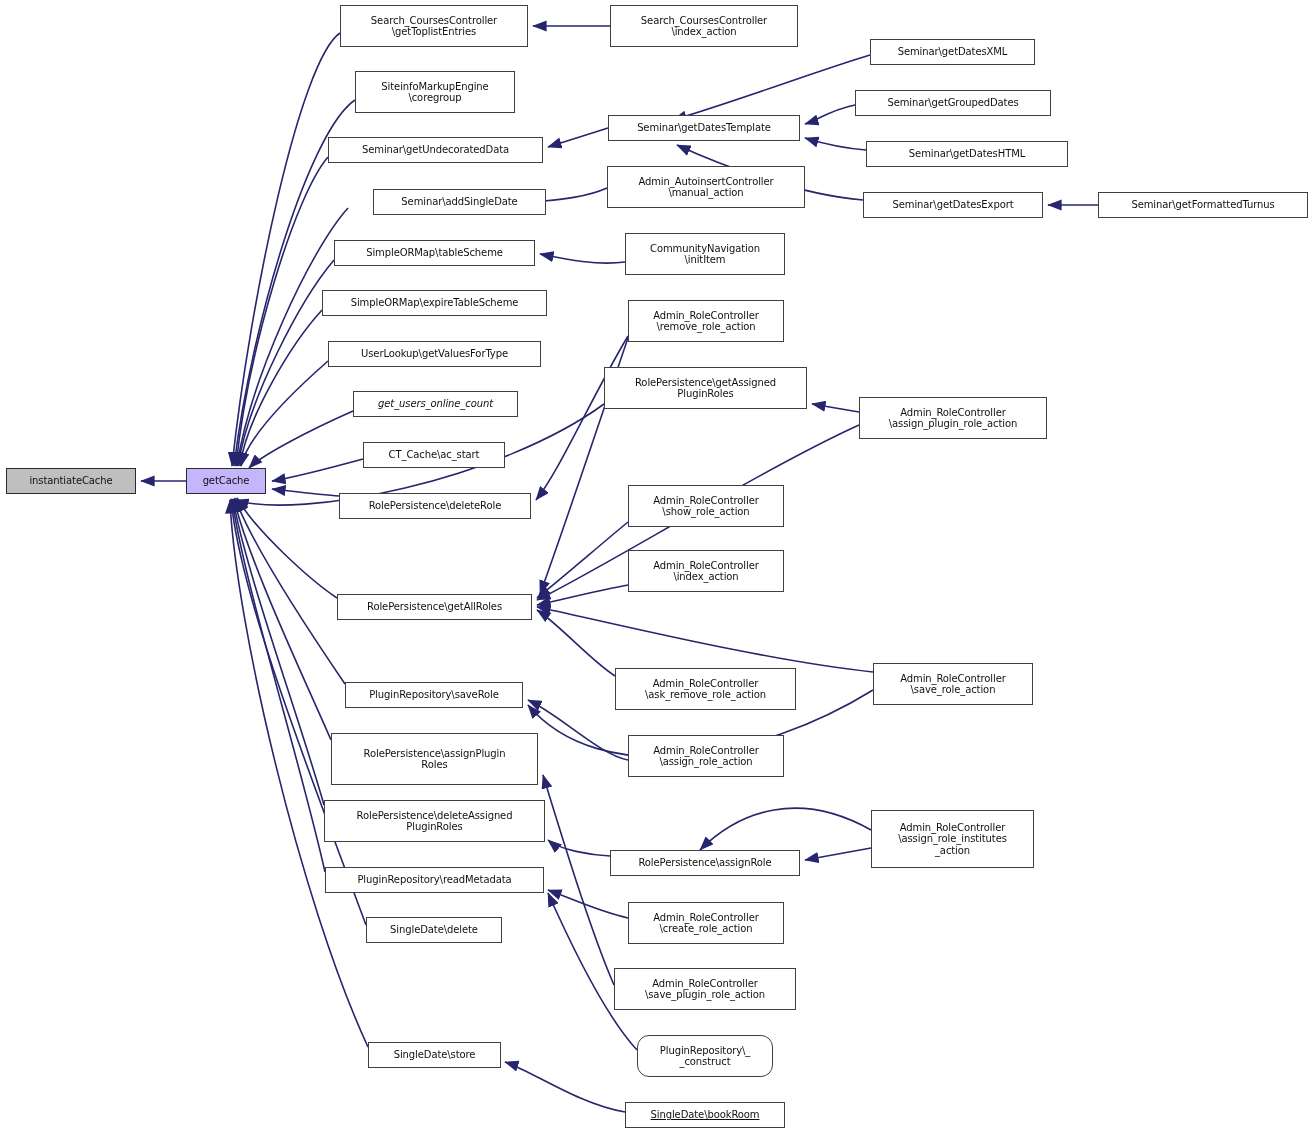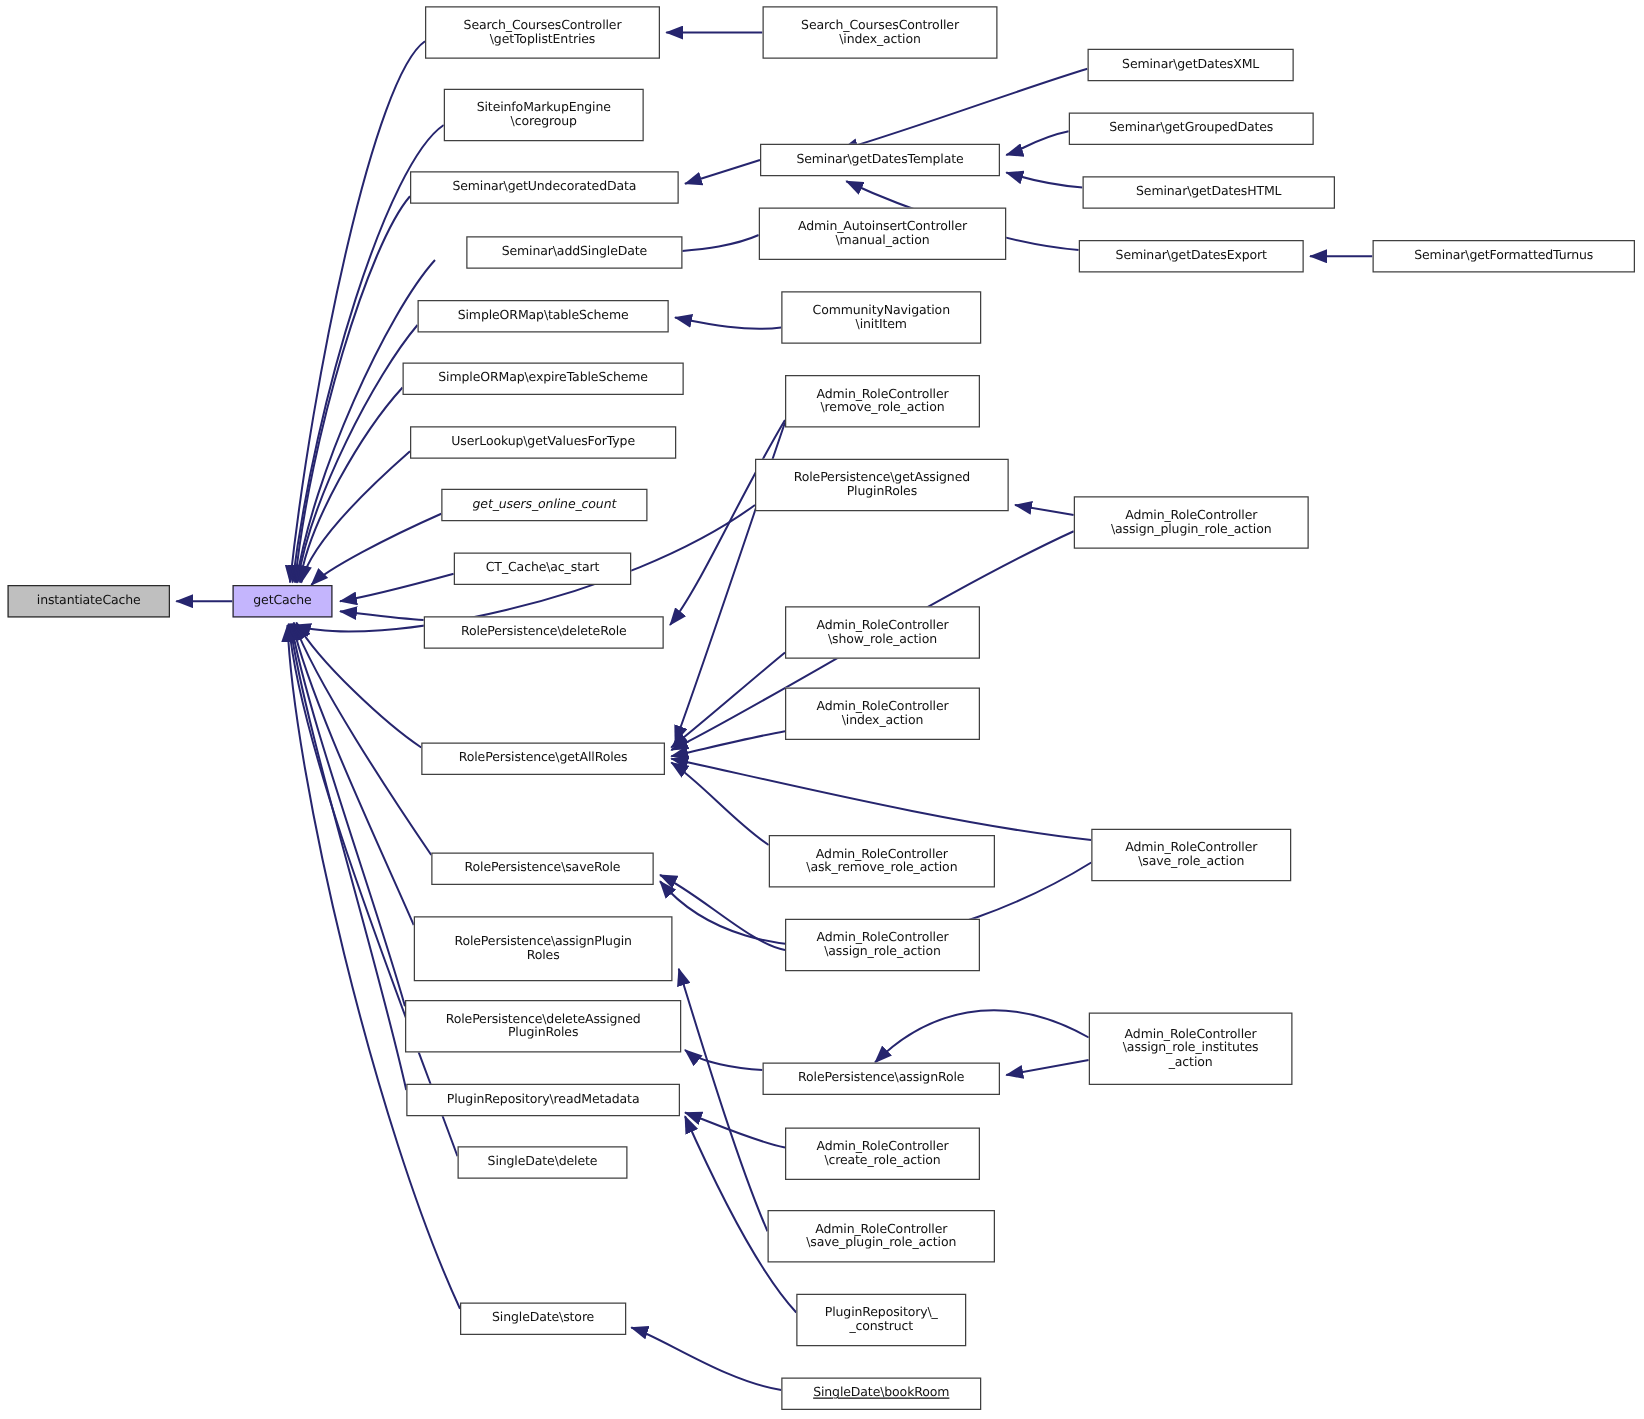--- a/index.html
+++ b/index.html
@@ -116,21 +116,21 @@
 \coregroup</div>
       <div class="node" style="left: 328px; top: 137px; width: 215px; height: 26px;">Seminar\getUndecoratedData</div>
       <div class="node" style="left: 348px; top: 189px; width: 173px; height: 26px; margin-left: 25px;">Seminar\addSingleDate</div>
       <div class="node" style="left: 334px; top: 240px; width: 201px; height: 26px;">SimpleORMap\tableScheme</div>
       <div class="node" style="left: 322px; top: 290px; width: 225px; height: 26px;">SimpleORMap\expireTableScheme</div>
       <div class="node" style="left: 328px; top: 341px; width: 213px; height: 26px;">UserLookup\getValuesForType</div>
       <div class="node" style="left: 353px; top: 391px; width: 165px; height: 26px; font-style: italic;">get_users_online_count</div>
       <div class="node" style="left: 363px; top: 442px; width: 142px; height: 26px;">CT_Cache\ac_start</div>
       <div class="node" style="left: 339px; top: 493px; width: 192px; height: 26px;">RolePersistence\deleteRole</div>
       <div class="node" style="left: 337px; top: 594px; width: 195px; height: 26px;">RolePersistence\getAllRoles</div>
-      <div class="node" style="left: 345px; top: 682px; width: 178px; height: 26px;">RolePersistence\saveRole</div>
+      <div class="node" style="left: 345px; top: 682px; width: 178px; height: 26px;">PluginRepository\saveRole</div>
       <div class="node" style="left: 331px; top: 733px; width: 207px; height: 52px;">RolePersistence\assignPlugin
 Roles</div>
       <div class="node" style="left: 324px; top: 800px; width: 221px; height: 42px;">RolePersistence\deleteAssigned
 PluginRoles</div>
       <div class="node" style="left: 325px; top: 867px; width: 219px; height: 26px;">PluginRepository\readMetadata</div>
       <div class="node" style="left: 366px; top: 917px; width: 136px; height: 26px;">SingleDate\delete</div>
       <div class="node" style="left: 368px; top: 1042px; width: 133px; height: 26px;">SingleDate\store</div>
       <div class="node" style="left: 610px; top: 5px; width: 188px; height: 42px;">Search_CoursesController
 \index_action</div>
       <div class="node" style="left: 608px; top: 115px; width: 192px; height: 26px;">Seminar\getDatesTemplate</div>
@@ -148,21 +148,21 @@
 \index_action</div>
       <div class="node" style="left: 615px; top: 668px; width: 181px; height: 42px;">Admin_RoleController
 \ask_remove_role_action</div>
       <div class="node" style="left: 628px; top: 735px; width: 156px; height: 42px;">Admin_RoleController
 \assign_role_action</div>
       <div class="node" style="left: 610px; top: 850px; width: 190px; height: 26px;">RolePersistence\assignRole</div>
       <div class="node" style="left: 628px; top: 902px; width: 156px; height: 42px;">Admin_RoleController
 \create_role_action</div>
       <div class="node" style="left: 614px; top: 968px; width: 182px; height: 42px;">Admin_RoleController
 \save_plugin_role_action</div>
-      <div class="node" style="left: 637px; top: 1035px; width: 136px; height: 42px;">PluginRepository\_
+      <div class="node" style="left: 637px; top: 1035px; width: 136px; height: 42px; border-radius: 12px;">PluginRepository\_
 _construct</div>
       <div class="node" style="left: 625px; top: 1102px; width: 160px; height: 26px; text-decoration: underline;">SingleDate\bookRoom</div>
       <div class="node" style="left: 870px; top: 39px; width: 165px; height: 26px;">Seminar\getDatesXML</div>
       <div class="node" style="left: 855px; top: 90px; width: 196px; height: 26px;">Seminar\getGroupedDates</div>
       <div class="node" style="left: 866px; top: 141px; width: 202px; height: 26px;">Seminar\getDatesHTML</div>
       <div class="node" style="left: 863px; top: 192px; width: 180px; height: 26px;">Seminar\getDatesExport</div>
       <div class="node" style="left: 1098px; top: 192px; width: 210px; height: 26px;">Seminar\getFormattedTurnus</div>
       <div class="node" style="left: 859px; top: 397px; width: 188px; height: 42px;">Admin_RoleController
 \assign_plugin_role_action</div>
       <div class="node" style="left: 873px; top: 663px; width: 160px; height: 42px;">Admin_RoleController

